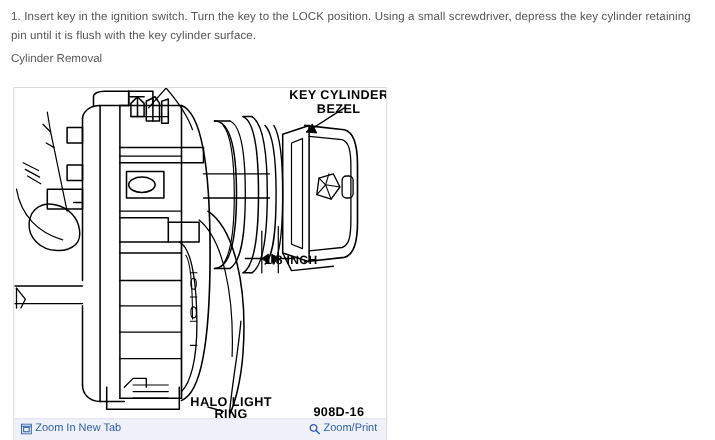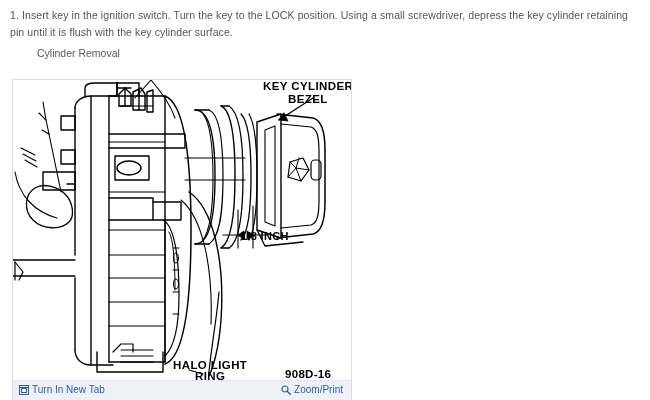--- a/index.html
+++ b/index.html
@@ -37,21 +37,20 @@
     display: inline;
   }
 
   
   .fig-caption {
     position: absolute;
     left: 10px;
     top: 47px;
     font-size: 10.5px;
     color: #5a5a5a;
-    margin-left: 27px;
   }
 
   
   .image-panel {
     position: absolute;
     left: 12px;
     top: 63px;
     width: 340px;
     height: 322px;
     border: 1px solid #dcdcdc;
@@ -266,21 +265,21 @@
     <div class="action-bar">
 
       <a class="action-link" id="open-new-tab" href="#">
         <span class="mini-icon">
           <svg width="10" height="10" viewBox="0 0 10 10" xmlns="http://www.w3.org/2000/svg">
             <rect x="0.5" y="0.5" width="9" height="9" fill="none" stroke="#2f5fa8" stroke-width="1"></rect>
             <rect x="2.5" y="3.5" width="5" height="4" fill="none" stroke="#2f5fa8" stroke-width="1"></rect>
             <path d="M0.5 2.5 L9.5 2.5" stroke="#2f5fa8" stroke-width="1"></path>
           </svg>
         </span>
-        <span class="lbl">Turn In New Tab</span>
+        <span class="lbl">Zoom In New Tab</span>
       </a>
 
       <a class="action-link" id="zoom-print" href="#">
         <span class="mini-icon">
           <svg width="10" height="10" viewBox="0 0 10 10" xmlns="http://www.w3.org/2000/svg">
             <circle cx="4" cy="4" r="3" fill="none" stroke="#2f5fa8" stroke-width="1.2"></circle>
             <path d="M6.2 6.2 L9.3 9.3" stroke="#2f5fa8" stroke-width="1.4" stroke-linecap="round"></path>
           </svg>
         </span>
         <span class="lbl">Zoom/Print</span>

